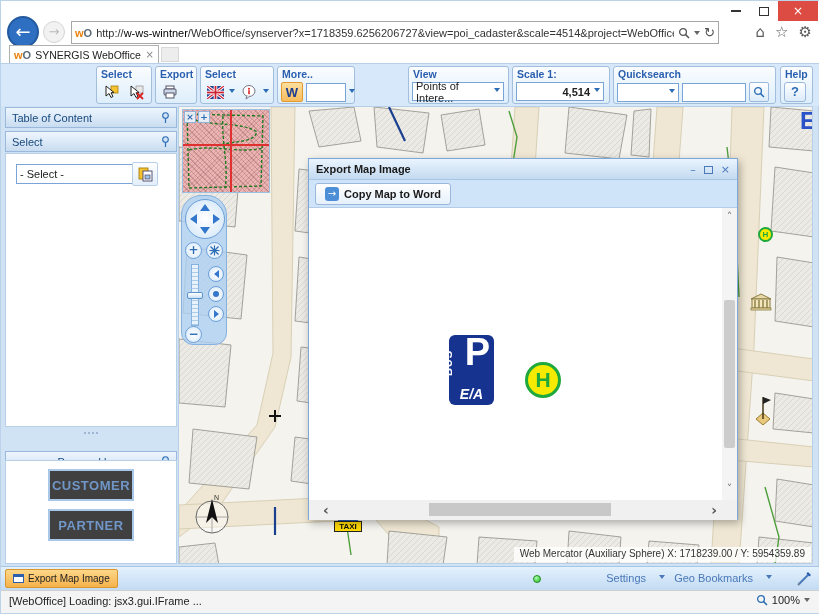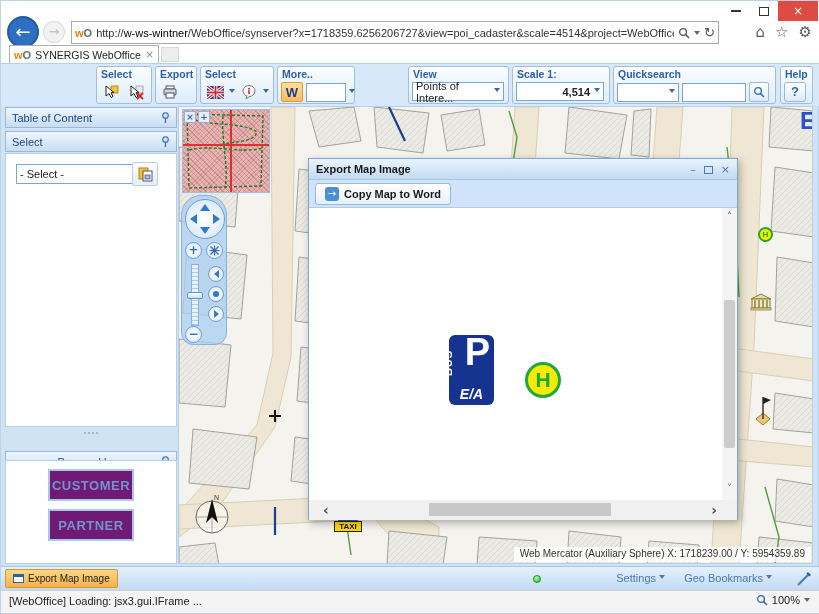--- a/index.html
+++ b/index.html
@@ -58,21 +58,21 @@
     background:linear-gradient(#eef6fe,#c9dcf0); display:flex; align-items:center; padding:0 6px; }
   .phead span.t { flex:1; font-size:11px; font-weight:normal; color:#17497e; }
   .pinsvg { flex:0 0 auto; }
   .qbody { position:absolute; left:0; top:46px; width:172px; height:274px; background:#fff; border:1px solid #b8cfe8; }
   .qsel { position:absolute; left:10px; top:10px; width:132px; height:20px; }
   .qact { position:absolute; left:126px; top:8px; width:26px; height:24px; border:1px solid #b9cfe6;
     border-radius:2px; background:linear-gradient(#fdfeff,#e2eefb); display:flex; align-items:center; justify-content:center; }
   .splitter { position:absolute; left:0; top:322px; width:172px; height:8px; display:flex; align-items:center; justify-content:center; gap:2px; }
   .splitter i { width:2px; height:2px; background:#8fa8c4; border-radius:50%; }
   .pwbody { position:absolute; left:0; top:353px; width:172px; height:104px; background:#fff; border:1px solid #b8cfe8; }
-  .brandbox { position:absolute; left:42px; width:86px; height:32px; border:2px solid #a9c7e9; background:#701a75;
+  .brandbox { position:absolute; left:42px; width:86px; height:32px; border:2px solid #a9c7e9; background:#404040;
     color:#7096c8; font-weight:bold; font-size:13px; display:flex; align-items:center; justify-content:center; letter-spacing:.5px; }
 
   
   #map { position:absolute; left:177px; top:105px; width:635px; height:458px; overflow:hidden; background:#f4f3ee; border:1px solid #b7cfe8; }
   #edgeE { position:absolute; left:621px; top:0px; font-size:24px; font-weight:bold; color:#2a52c8; }
   #coords { position:absolute; right:1px; bottom:1px; height:15px; background:rgba(255,255,255,.8);
     font-size:10px; color:#333; padding:1px 6px; white-space:nowrap; }
   
   #overview { position:absolute; left:3px; top:2px; width:88px; height:84px; border:1px solid #9cc0e2;
     background:#edb4b4;
@@ -152,21 +152,21 @@
 
   
   #taskbar { position:absolute; left:0; top:565px; width:819px; height:24px;
     background:linear-gradient(#e4f1fd,#c2dbf3); border-top:1px solid #a8c6e4; }
   #taskitem { position:absolute; left:4px; top:2px; height:19px; display:flex; align-items:center; gap:4px;
     background:linear-gradient(#fed788,#f6b24b); border:1px solid #d8962e; border-radius:2px; padding:0 7px; }
   #taskitem .ic { width:11px; height:9px; background:#fff; border:1px solid #2b5fae; border-top:3px solid #2b5fae; }
   #taskitem .lb { font-size:10px; color:#222; }
   #greendot { position:absolute; left:532px; top:8px; width:8px; height:8px; border-radius:50%;
     background:radial-gradient(circle at 35% 30%, #aaffaa, #2cb82c); border:1px solid #1e8f1e; }
-  .tblink { position:absolute; top:5px; font-size:11px; color:#4a78b8; display:flex; align-items:center; gap:3px; }
+  .tblink { position:absolute; top:5px; font-size:11px; color:#4a78b8; display:flex; align-items:center; gap:13px; }
   .tblink .ddtri { border-top-color:#4a78b8; }
   #penicon { position:absolute; right:8px; top:4px; }
   #statusbar { position:absolute; left:0; top:589px; width:819px; height:23px; background:#f4f4f4; border-top:1px solid #d0d0d0; }
   #statusbar .msg { position:absolute; left:8px; top:4px; font-size:11px; color:#222; }
   #zoomctl { position:absolute; right:10px; top:3px; display:flex; align-items:center; gap:4px; font-size:11px; color:#222; }
 </style>
 </head>
 <body>
 
 <div id="win">

